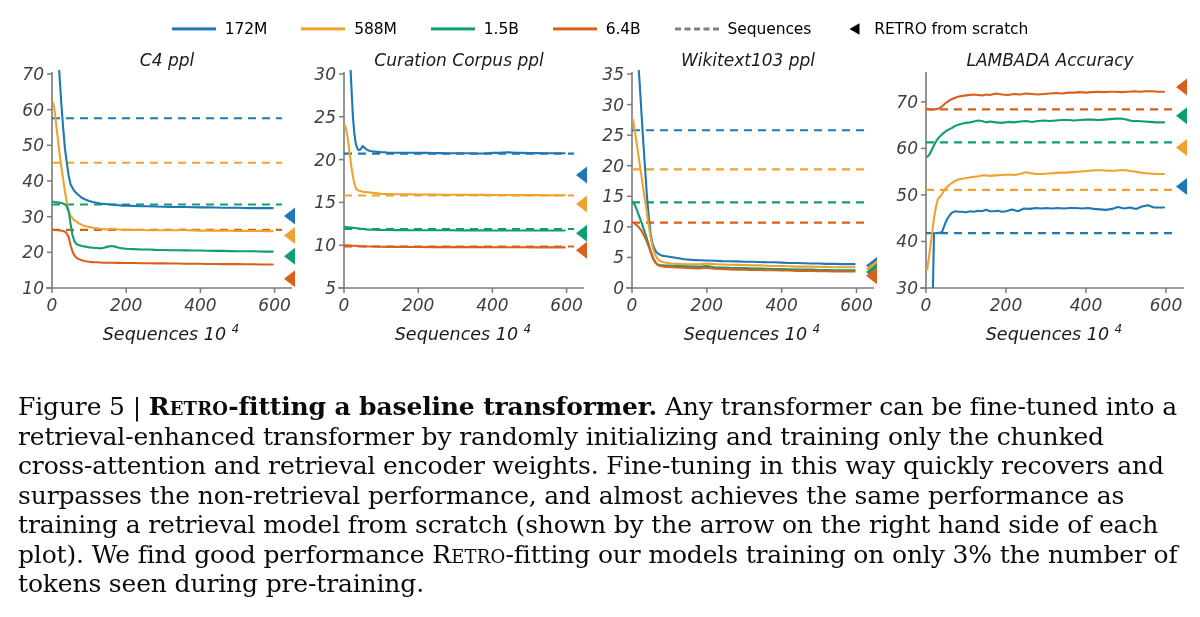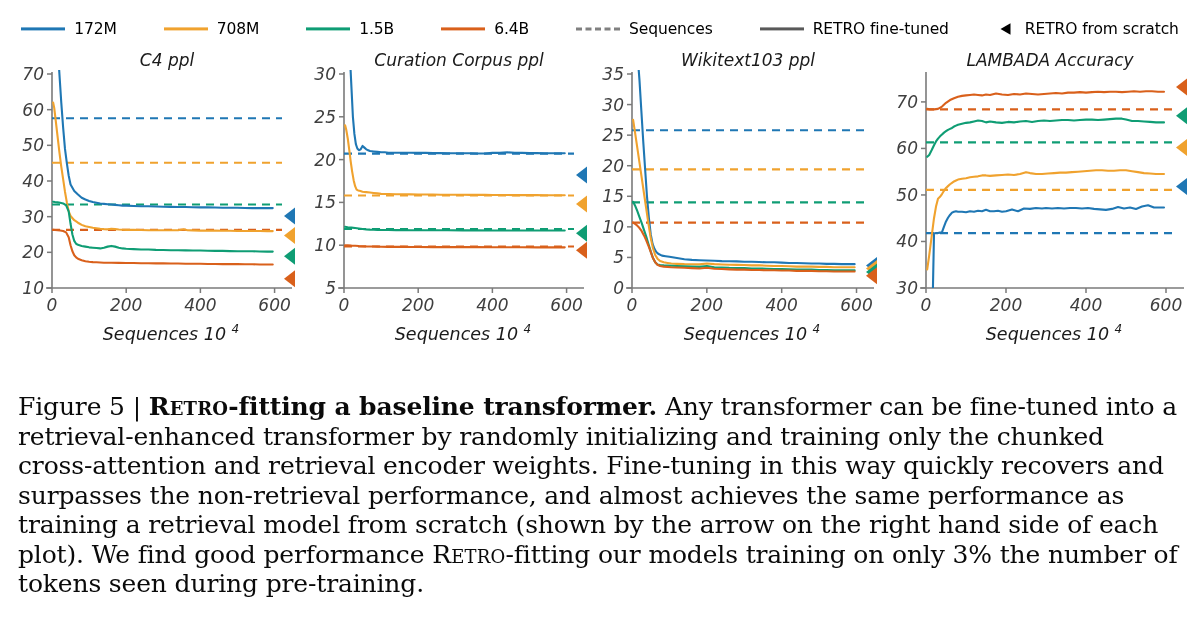--- a/index.html
+++ b/index.html
@@ -10,21 +10,21 @@
     width: 1200px; height: 617px;
     font-family: "DejaVu Sans", sans-serif;
     color: #000;
     overflow: hidden;
   }
   #figure-root { position: relative; width: 1200px; height: 617px; }
 
   
   .legend {
     position: absolute; top: 14px; left: 0; width: 1200px; height: 30px;
-    display: flex; align-items: center; justify-content: center; gap: 13px;
+    display: flex; align-items: center; justify-content: center;
   }
   .legend-item { display: flex; align-items: center; margin-right: 34px; }
   .legend-item:last-child { margin-right: 0; }
   .legend-swatch { width: 44px; height: 14px; margin-right: 9px; position: relative; }
   .legend-swatch .bar {
     position: absolute; left: 0; top: 50%; width: 44px; height: 3.2px;
     transform: translateY(-50%); border-radius: 0;
   }
   .legend-swatch.dashed .bar { background: none; border-top: 3px dashed #808080; height: 0; }
   .legend-label {
@@ -79,45 +79,39 @@
       <div class="legend-item">
         <span class="legend-swatch">
           <span class="bar" style="background: rgb(31, 119, 180);"></span>
         </span>
         <span class="legend-label">172M</span>
       </div>
       <div class="legend-item">
         <span class="legend-swatch">
           <span class="bar" style="background: rgb(240, 162, 46);"></span>
         </span>
-        <span class="legend-label">708M</span>
+        <span class="legend-label">588M</span>
       </div>
       <div class="legend-item">
         <span class="legend-swatch">
           <span class="bar" style="background: rgb(15, 157, 116);"></span>
         </span>
         <span class="legend-label">1.5B</span>
       </div>
       <div class="legend-item">
         <span class="legend-swatch">
           <span class="bar" style="background: rgb(217, 96, 27);"></span>
         </span>
         <span class="legend-label">6.4B</span>
       </div>
       <div class="legend-item">
         <span class="legend-swatch dashed">
           <span class="bar" style="border-top-color: rgb(128, 128, 128);"></span>
         </span>
         <span class="legend-label">Sequences</span>
-      </div>
-      <div class="legend-item">
-        <span class="legend-swatch">
-          <span class="bar" style="background: rgb(89, 89, 89);"></span>
-        </span>
-        <span class="legend-label">RETRO fine-tuned</span>
       </div>
       <div class="legend-item">
         <span class="legend-arrow">
           <svg width="16" height="16" viewBox="0 0 16 16">
             <path d="M12.5 2.2 L12.5 13.8 L2.5 8 Z" fill="#000000"></path>
           </svg>
         </span>
         <span class="legend-label">RETRO from scratch</span>
       </div>
     </div>

